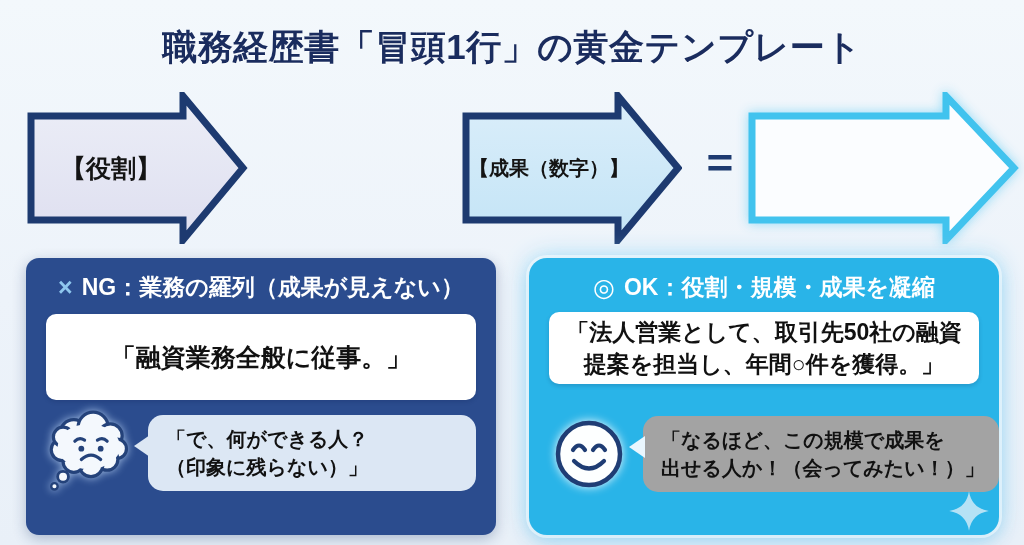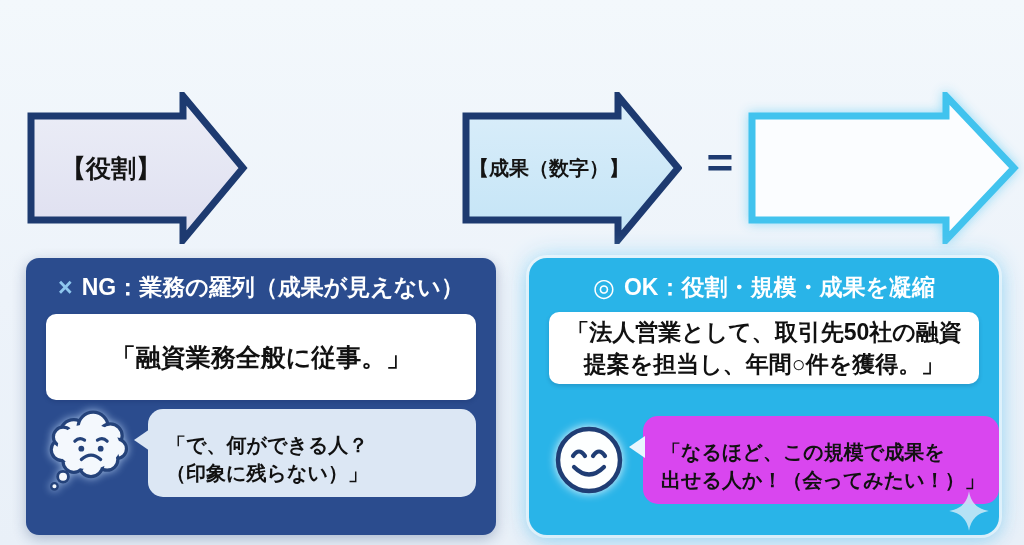--- a/index.html
+++ b/index.html
@@ -62,21 +62,21 @@
     display: flex; flex-direction: column; justify-content: center; align-items: center;
     text-align: center;
     font-weight: 800; color: #111111;
     box-shadow: 0 2px 4px rgba(10,30,70,.18);
   }
   .quote-box span { display: block; white-space: nowrap; line-height: 1.4; }
   .reaction { position: absolute; left: 22px; right: 20px; display: flex; align-items: center; }
   .bubble {
     position: relative; flex: 1;
     border-radius: 15px;
-    padding: 22px 14px 10px 18px;
+    padding: 10px 14px 10px 18px;
     font-weight: 800; color: #111111;
     line-height: 1.4;
   }
   .bubble span { display: block; white-space: nowrap; }
   .bubble::before {
     content: "";
     position: absolute; left: -14px; top: 20px;
     border-top: 11px solid transparent;
     border-bottom: 11px solid transparent;
     border-right: 16px solid;
@@ -94,30 +94,31 @@
   #ng-card .bubble::before { border-right-color: #dce7f4; }
   .cloud-icon { width: 86px; height: 90px; flex: none; filter: drop-shadow(0 0 4px rgba(200,225,255,.75)); }
   
   #ok-card {
     left: 529px;
     background: #29b4e8; border-radius: 18px;
     box-shadow: 0 0 0 3px rgba(255,255,255,.5), 0 0 24px rgba(150,218,248,.95), 0 6px 16px rgba(90,170,220,.35);
   }
   #ok-card .quote-box { top: 54px; height: 72px; font-size: 23px; }
   #ok-card .reaction { top: 158px; }
-  #ok-card .bubble { background: #d946ef; margin-left: 16px; font-size: 20px; }
+  #ok-card .bubble { background: #a3a3a3; margin-left: 16px; font-size: 20px; }
   #ok-card .bubble::before { border-right-color: #e9f6fe; }
   .smiley-icon { width: 76px; height: 76px; flex: none; filter: drop-shadow(0 0 5px rgba(255,255,255,.9)); }
   .sparkle { position: absolute; right: 8px; bottom: 2px; width: 44px; height: 44px; opacity: .9; }
 </style>
 </head>
 <body>
 
 <div class="canvas">
 
+  <div class="title">職務経歴書「冒頭1行」の黄金テンプレート</div>
 
   <div class="arrow" id="arrow1">
     <svg viewBox="0 0 220 152">
       <defs>
         <linearGradient id="g1" x1="0" y1="0" x2="0" y2="1">
           <stop offset="0" stop-color="#eceef7"></stop>
             <stop offset="1" stop-color="#dedff0"></stop>
         </linearGradient>
       </defs>
       <polygon points="4,24 156,24 156,4 216,76 156,148 156,128 4,128" fill="url(#g1)" stroke="#1d3a70" stroke-width="7" stroke-linejoin="miter"></polygon>

